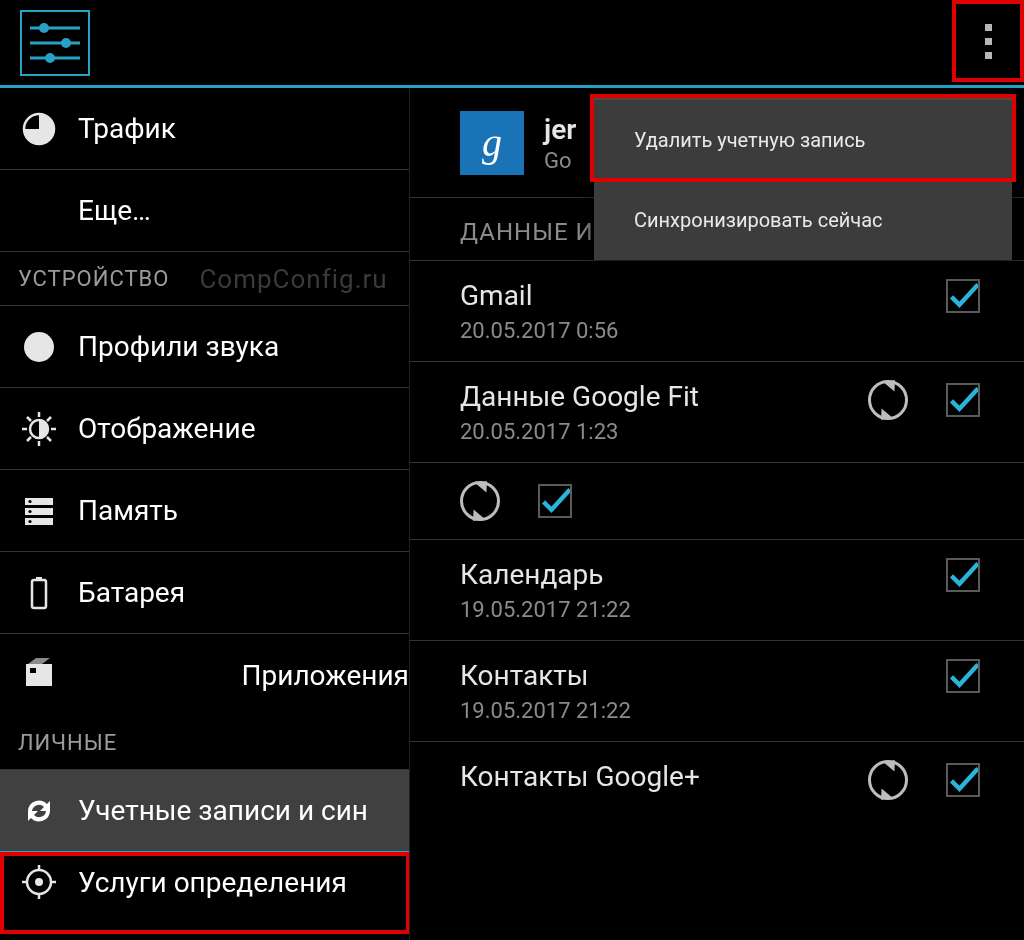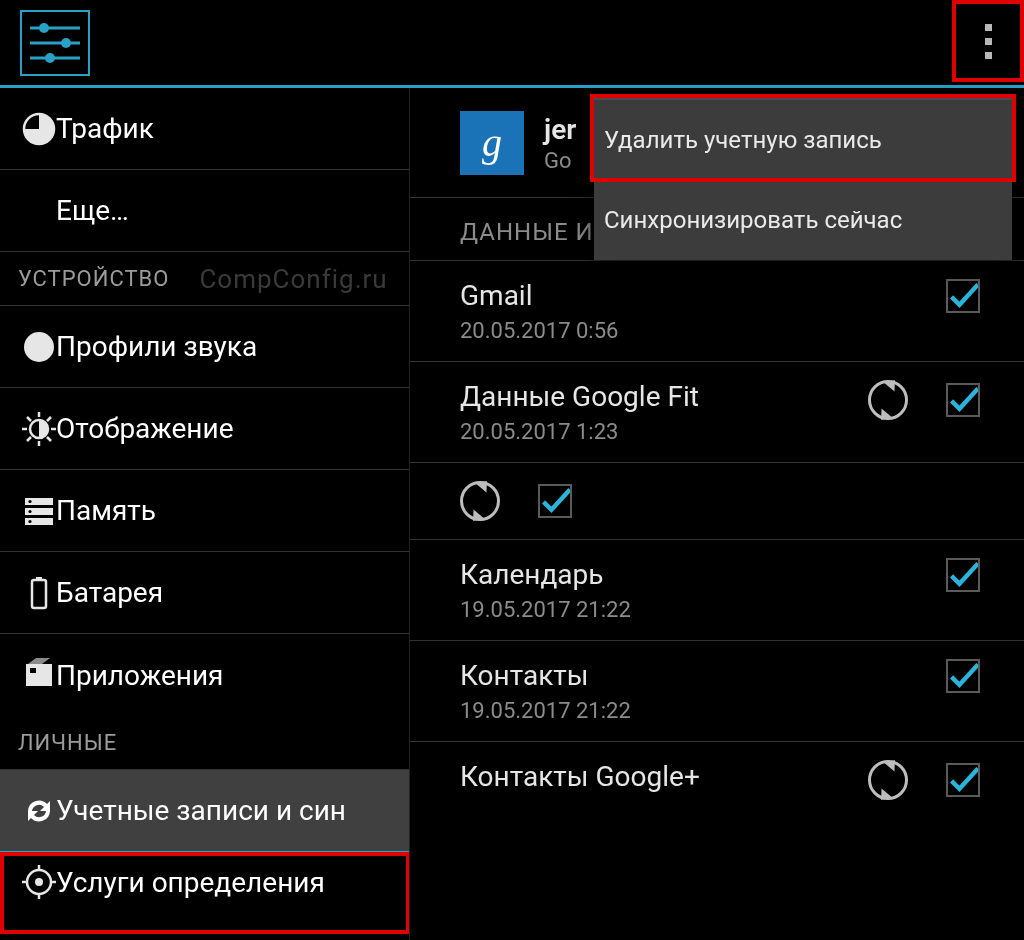--- a/index.html
+++ b/index.html
@@ -25,33 +25,33 @@
   .dots span { width: 7px; height: 7px; background: #b7b7b7; }
 
   
   .main { display: flex; height: calc(940px - 88px); }
   .sidebar { width: 410px; background: #000; border-right: 1px solid #222; overflow: hidden; }
   .content { flex: 1; background: #000; position: relative; }
 
   
   .srow {
     display: flex; align-items: center; height: 82px; padding-left: 22px;
-    border-bottom: 1px solid #333; color: #fff; font-size: 28px; 
+    border-bottom: 1px solid #333; color: #fff; font-size: 28px; gap: 22px;
   }
   .srow .ic { width: 34px; height: 34px; display: flex; align-items: center; justify-content: center; }
   .shead {
     display: flex; align-items: center; height: 54px; padding-left: 18px;
     color: #9b9b9b; font-size: 22px; letter-spacing: 1px; border-bottom: 1px solid #333;
   }
   .watermark { color: #3a3a3a; font-size: 26px; margin-left: 30px; letter-spacing: 1px; }
   .srow.selected { background: #404040; border-bottom-color: #2ca4c8; }
   .srow.selected .ic svg, .srow.selected span { color: #fff; }
   .sel-highlight { position: absolute; left: 0; width: 410px; height: 82px; border: 4px solid #e00000; pointer-events: none; }
   .srow.partial { height: 60px; border-bottom: none; }
-  .srow.noborder { border-bottom: none; }
+  .srow.noborder { border-bottom: none; justify-content: space-between; }
 
   
   .account-header {
     display: flex; align-items: center; height: 110px; padding-left: 50px; gap: 20px;
     border-bottom: 1px solid #333;
   }
   .g-badge {
     width: 64px; height: 64px; background: #1a73b7; color: #fff;
     display: flex; align-items: center; justify-content: center;
     font-size: 40px; font-family: Georgia, serif; font-style: italic;
@@ -85,22 +85,22 @@
   .chk.on svg { display: block; }
   .chk svg { width: 34px; height: 34px; display: none; }
 
   
   .popup {
     position: absolute; top: 10px; right: 12px; width: 418px;
     background: #3c3c3c; box-shadow: 0 6px 18px rgba(0,0,0,0.7); z-index: 5;
     border-top: 2px solid #4a4a4a;
   }
   .popup .pi {
-    height: 80px; display: flex; align-items: center; padding-left: 10px;
-    color: #eaeaea; font-size: 24px; border-bottom: 1px solid #2b2b2b;
+    height: 80px; display: flex; align-items: center; padding-left: 40px;
+    color: #eaeaea; font-size: 20px; border-bottom: 1px solid #2b2b2b;
   }
   .popup .pi:last-child { border-bottom: none; }
   .popup-highlight {
     position: absolute; top: 6px; right: 8px; width: 426px; height: 88px;
     border: 4px solid #e00000; pointer-events: none; z-index: 6;
   }
 </style>
 </head>
 <body>
 

